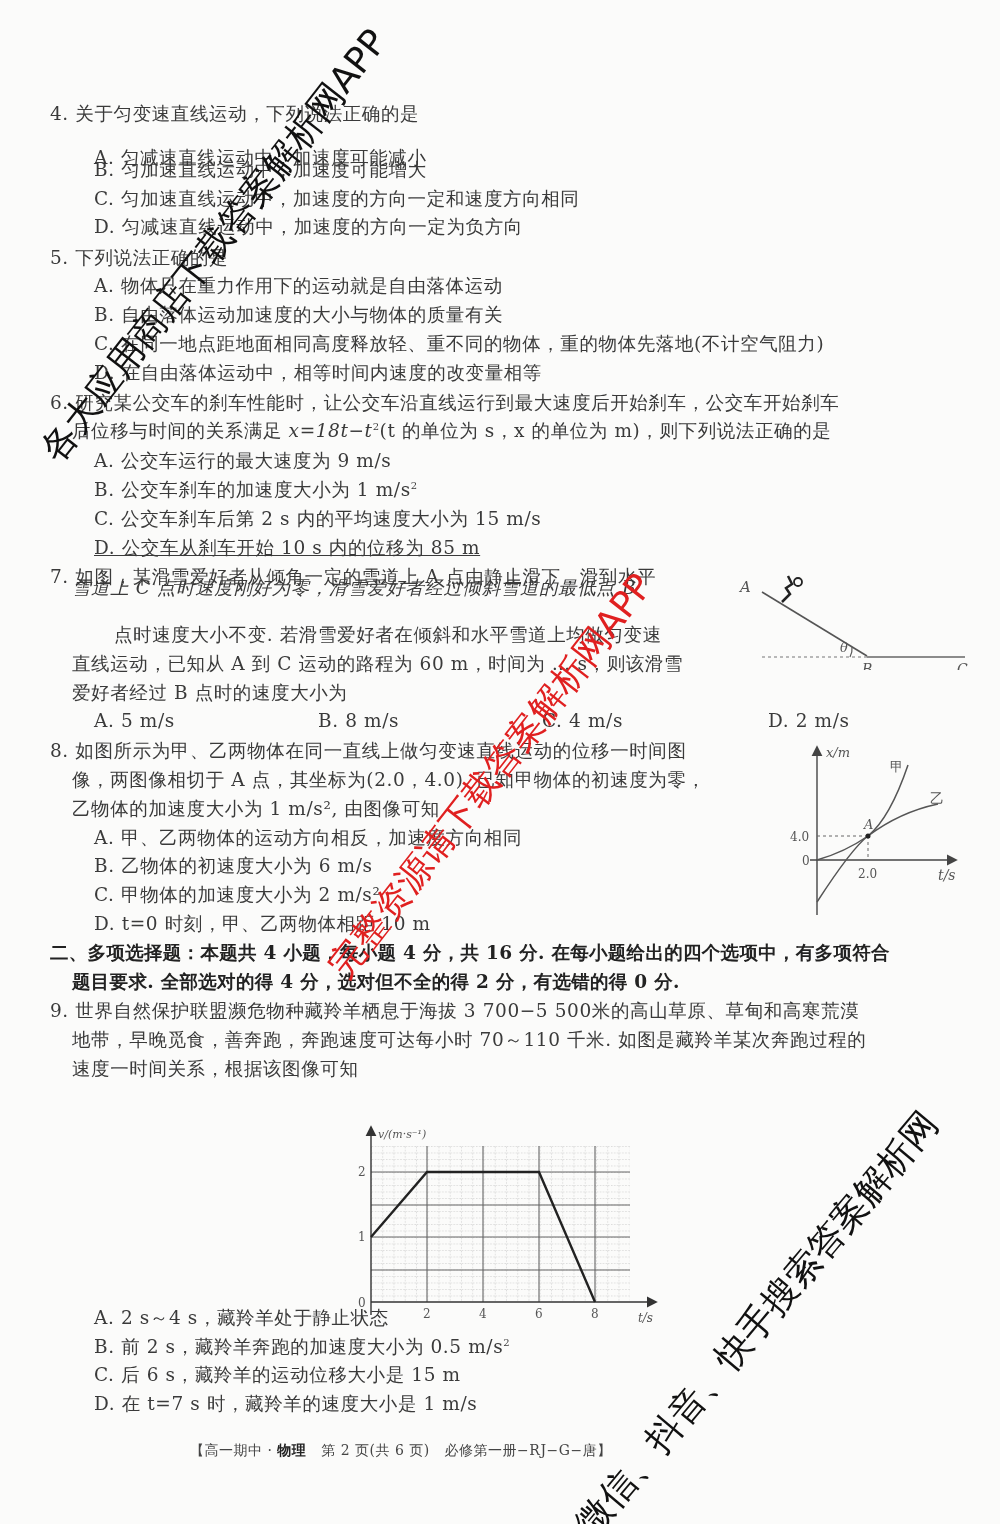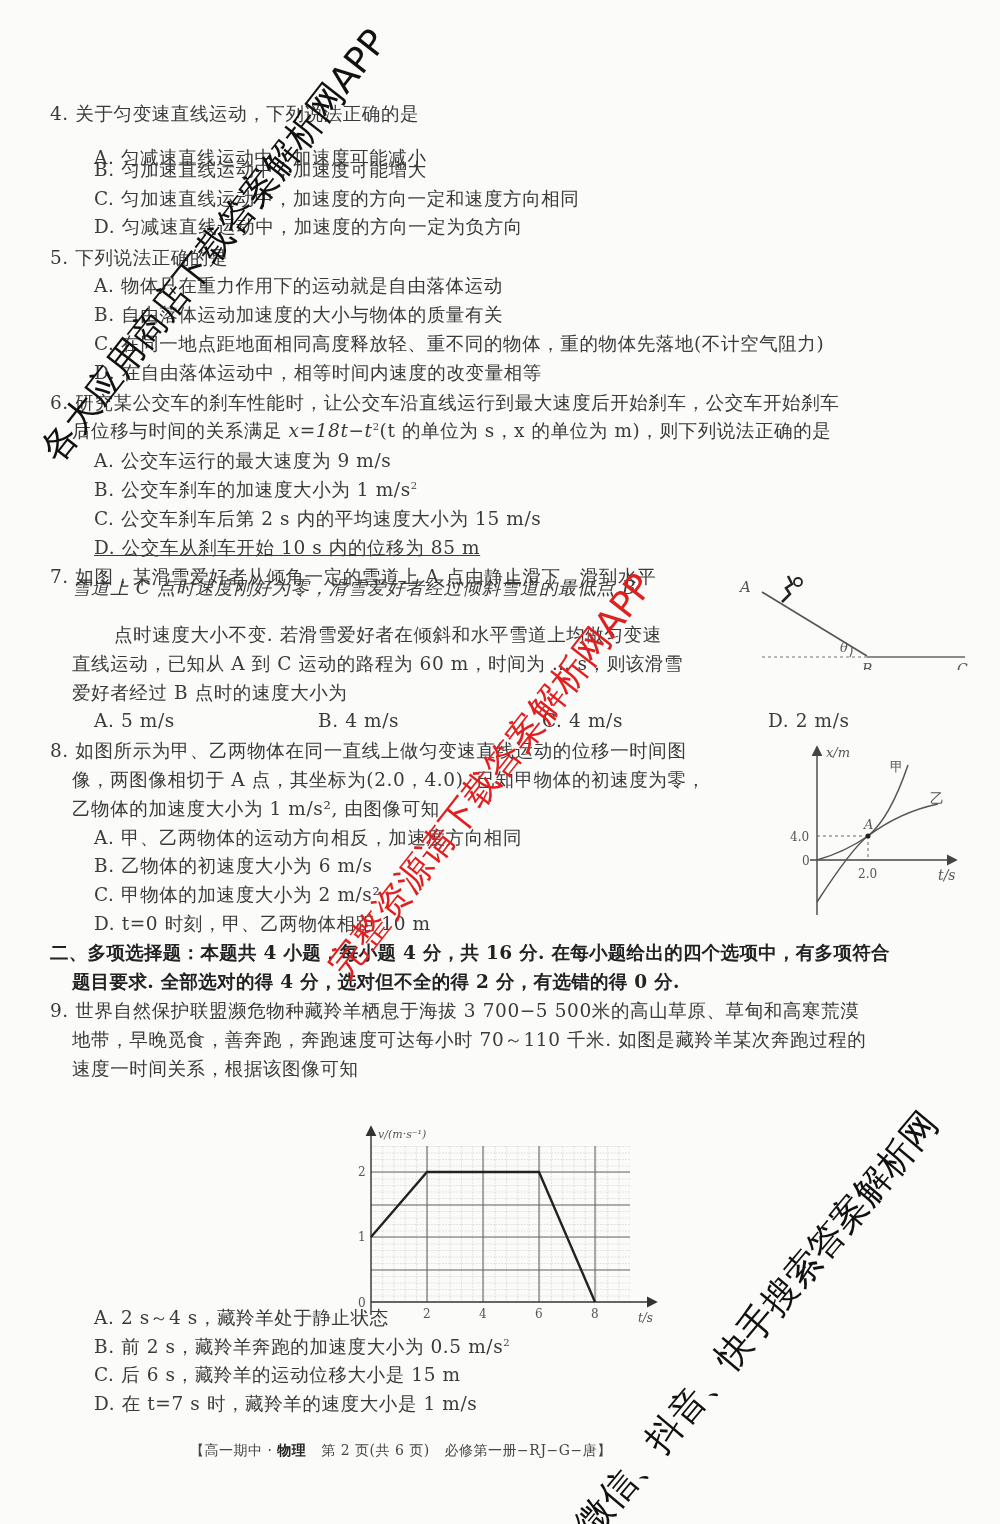--- a/index.html
+++ b/index.html
@@ -54,21 +54,21 @@
   <div class="line opt" style="top:477px;"><span>B. 公交车刹车的加速度大小为 1 m/s</span><sup>2</sup></div>
   <div class="line opt" style="top:506px;">C. 公交车刹车后第 2 s 内的平均速度大小为 15 m/s</div>
   <div class="line opt" style="top:535px;text-decoration:underline;">D. 公交车从刹车开始 10 s 内的位移为 85 m</div>
 
   <div class="line q" style="top:564px;">7. 如图，某滑雪爱好者从倾角一定的雪道上 A 点由静止滑下，滑到水平</div>
   <div class="line cont" style="top:575px;font-style:italic;">雪道上 C 点时速度刚好为零，滑雪爱好者经过倾斜雪道的最低点 B</div>
   <div class="line cont" style="top:622px;margin-left:42px;">点时速度大小不变. 若滑雪爱好者在倾斜和水平雪道上均做匀变速</div>
   <div class="line cont" style="top:651px;">直线运动，已知从 A 到 C 运动的路程为 60 m，时间为 … s，则该滑雪</div>
   <div class="line cont" style="top:680px;">爱好者经过 B 点时的速度大小为</div>
   <div class="line" style="top:708px; left:94px;">A. 5 m/s</div>
-  <div class="line" style="top:708px; left:318px;">B. 4 m/s</div>
+  <div class="line" style="top:708px; left:318px;">B. 8 m/s</div>
   <div class="line" style="top:708px; left:542px;">C. 4 m/s</div>
   <div class="line" style="top:708px; left:768px;">D. 2 m/s</div>
 
   <div class="fig" style="left:730px; top:570px; width:250px; height:100px;">
     <svg width="250" height="100" viewBox="0 0 250 100">
       <line x1="32" y1="22" x2="137" y2="86" stroke="#555" stroke-width="1.6"></line>
       <line x1="32" y1="87" x2="137" y2="87" stroke="#777" stroke-width="1.2" stroke-dasharray="3,3"></line>
       <line x1="137" y1="87" x2="235" y2="87" stroke="#666" stroke-width="1.6"></line>
       <path d="M 120 87 A 17 17 0 0 0 122 77" fill="none" stroke="#555" stroke-width="1.2"></path>
 

